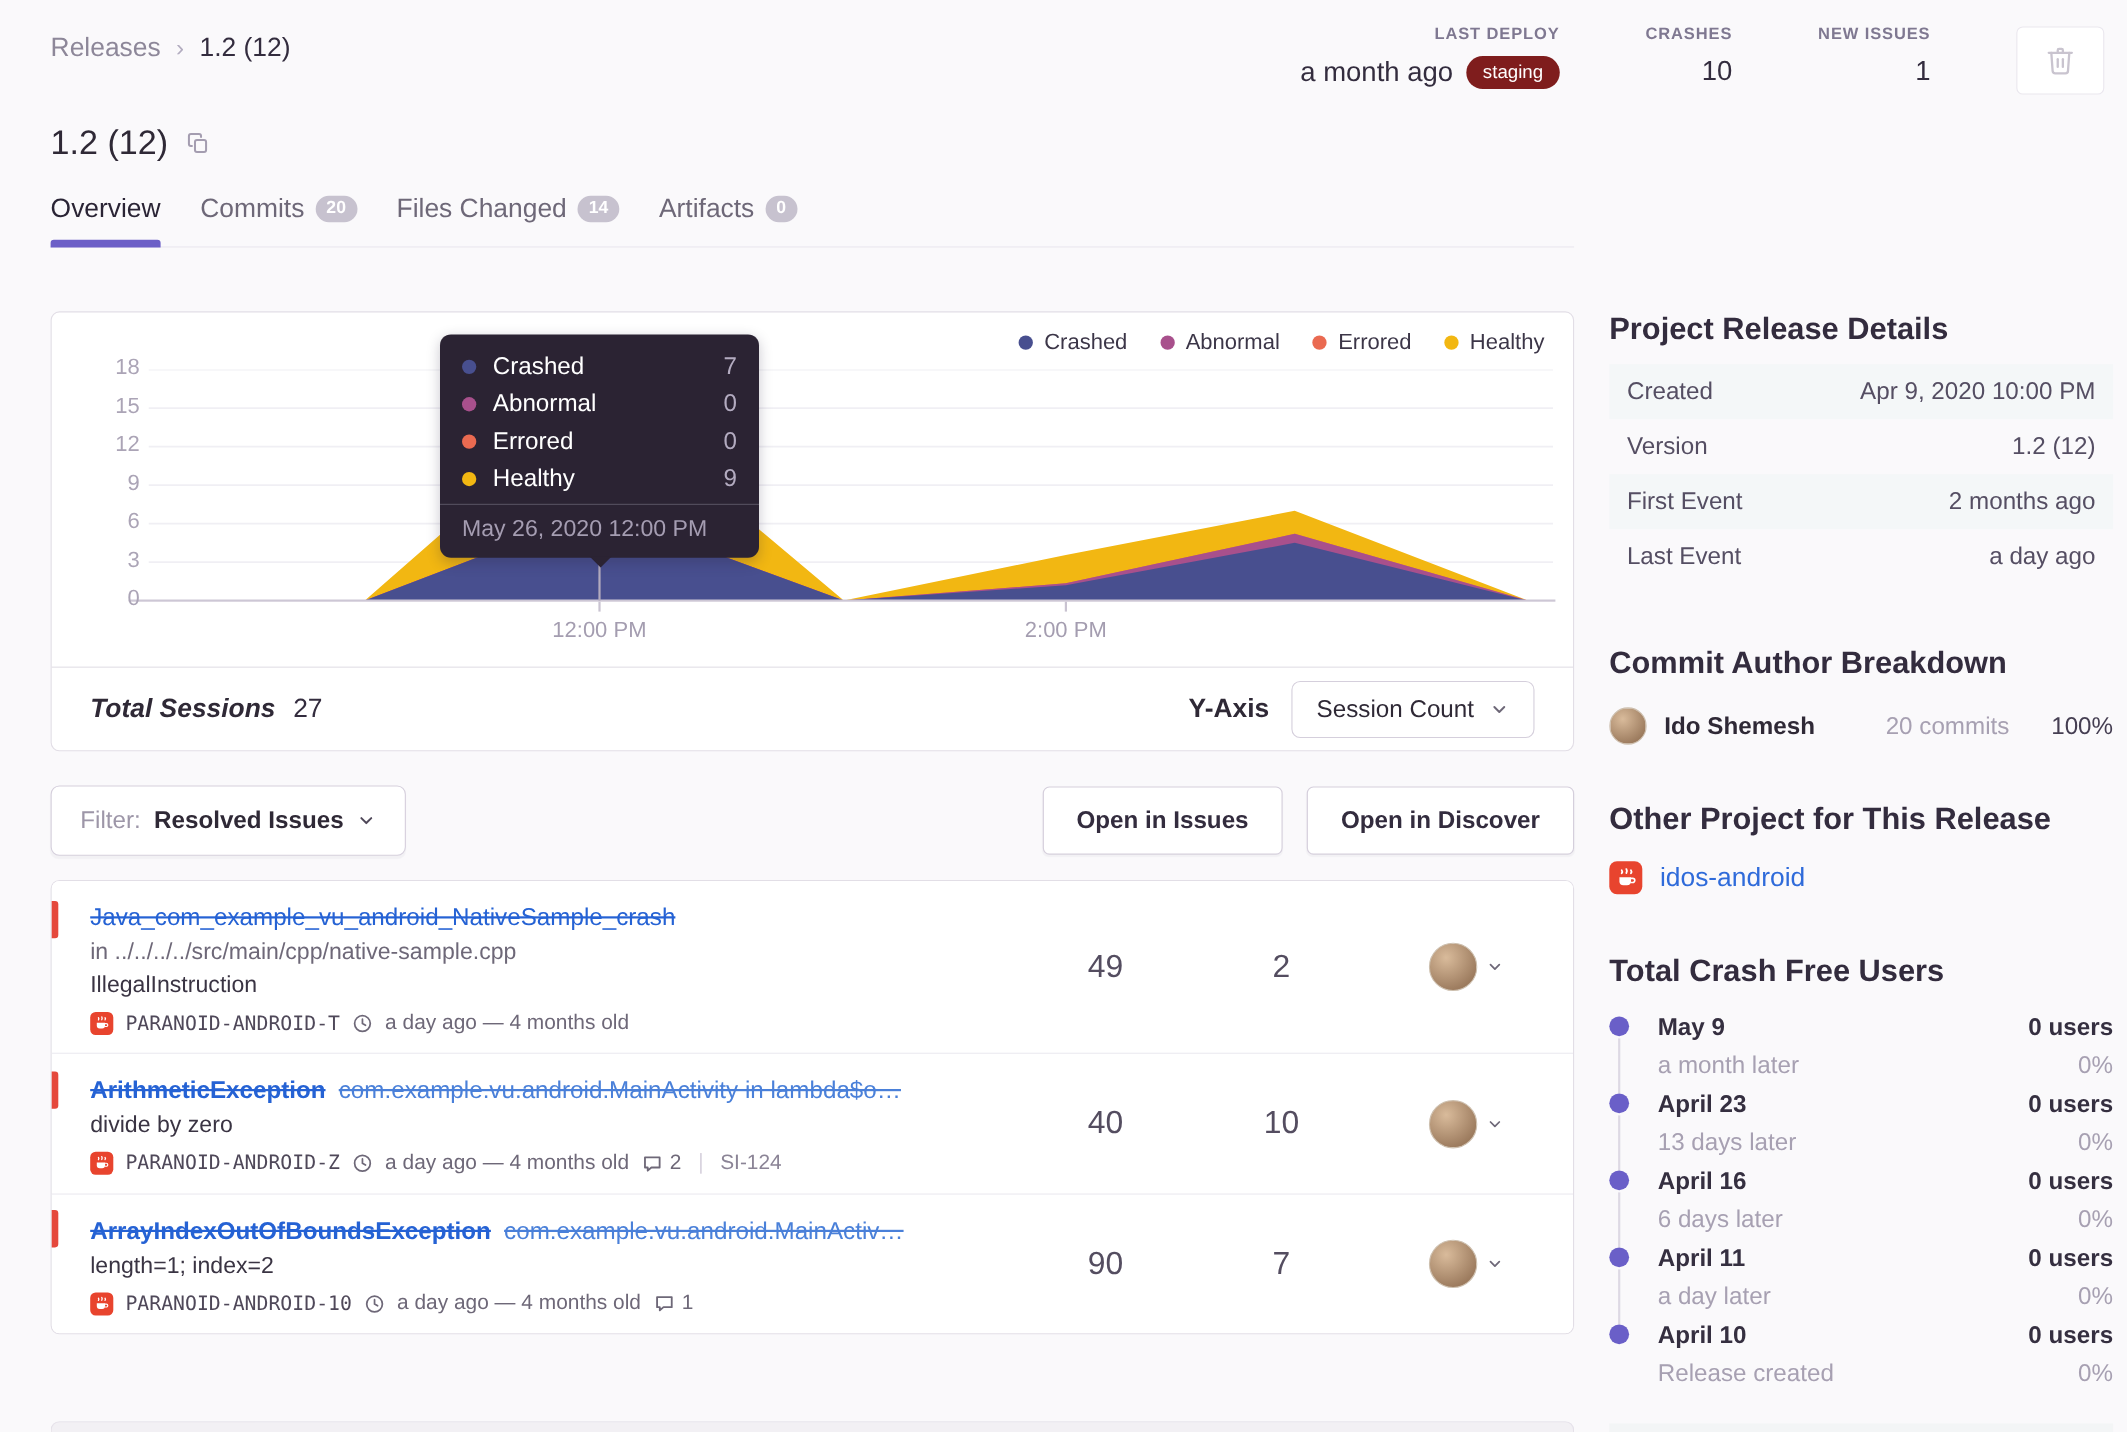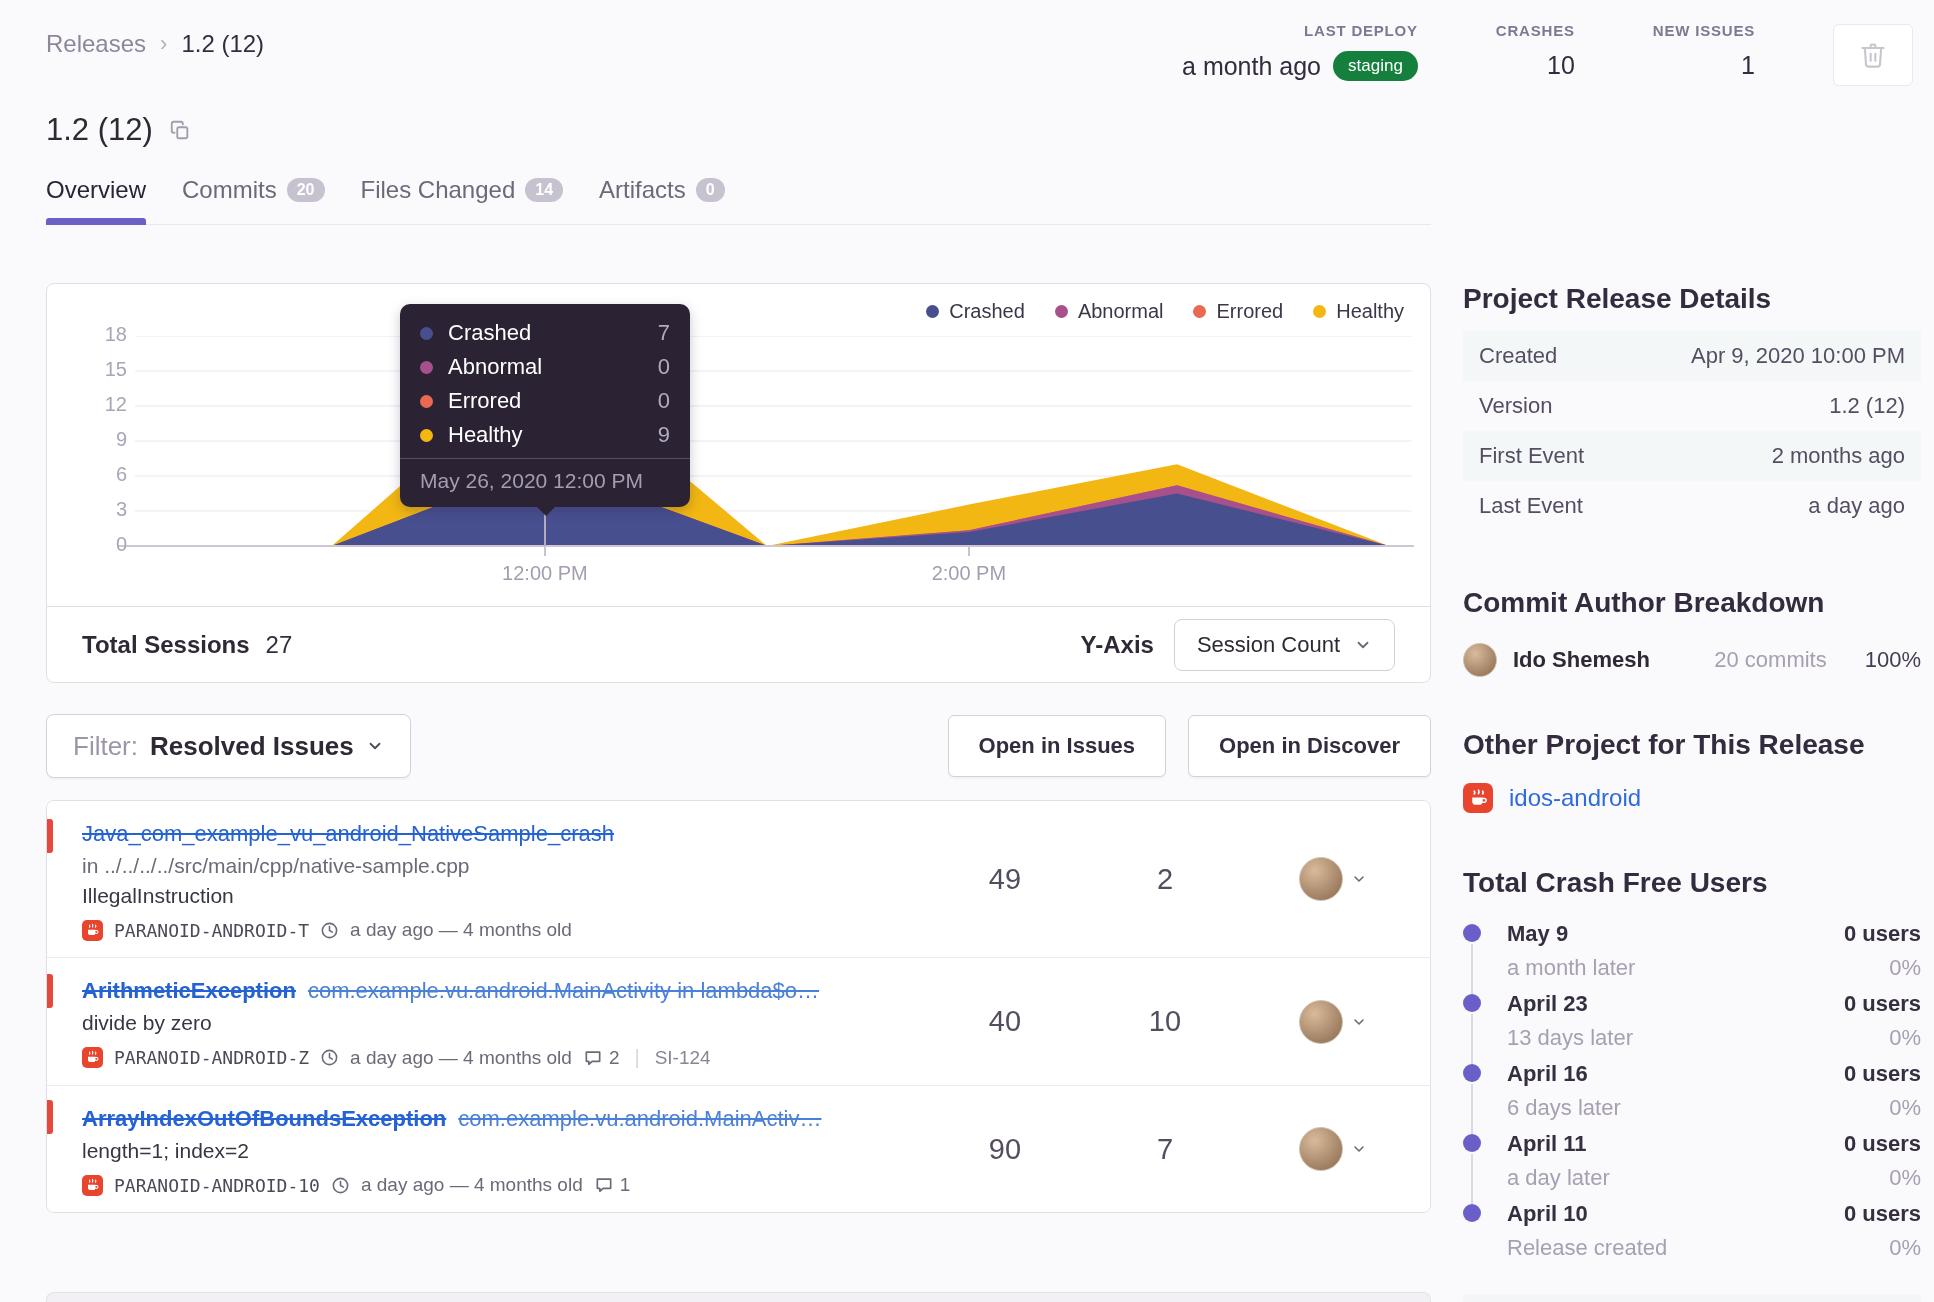--- a/index.html
+++ b/index.html
@@ -11,21 +11,21 @@
   .breadcrumb { position:absolute; left:30px; top:30px; font-size:24px; display:flex; gap:14px; align-items:center; }
   .crumb-parent { color:#8d8799; cursor:pointer; }
   .crumb-sep { color:#b3adc0; font-size:22px; }
   .crumb-current { color:#332c3e; }
 
   .header-stats { position:absolute; right:37px; top:22px; display:flex; gap:78px; align-items:flex-start; }
   .stat { text-align:right; }
   .stat-label { font-size:15px; font-weight:bold; letter-spacing:0.8px; color:#7f7891; }
   .stat-value-row { margin-top:12px; display:flex; align-items:center; justify-content:flex-end; gap:12px; }
   .stat-value { font-size:25px; color:#332c3e; }
-  .env-badge { background:#15803d; color:#fff; font-size:17px; padding:5px 15px; border-radius:16px; }
+  .env-badge { background:#7f1d1d; color:#fff; font-size:17px; padding:5px 15px; border-radius:16px; }
   .trash-btn { width:80px; height:62px; background:#fff; border:1px solid #eae7ee; border-radius:6px;
                display:flex; align-items:center; justify-content:center; cursor:pointer; margin-top:2px; }
 
   .page-title-row { position:absolute; left:30px; top:112px; display:flex; align-items:center; gap:16px; }
   .page-title-row h1 { font-size:31px; font-weight:500; color:#2f2936; }
   .copy-icon { color:#a49db0; cursor:pointer; display:flex; }
 
   
   .tabs { position:absolute; left:30px; top:176px; width:1385px; display:flex; gap:36px; border-bottom:1px solid #eae7ee; }
   .tab { display:flex; align-items:center; gap:10px; font-size:24px; color:#6e6878; padding-bottom:20px;
@@ -56,31 +56,31 @@
   .tt-row { display:flex; align-items:center; height:30px; margin-bottom:4px; }
   .tt-label { margin-left:15px; color:#fff; font-size:22px; }
   .tt-value { margin-left:auto; color:#b3abc0; font-size:22px; }
   .tt-divider { border-top:1px solid #565060; margin:8px -20px 0 -20px; }
   .tt-footer { padding:10px 0 14px 0; color:#a59db2; font-size:21px; }
   .tt-caret { position:absolute; bottom:-9px; left:136px; width:0; height:0;
               border-left:10px solid transparent; border-right:10px solid transparent; border-top:10px solid #2b2333; }
 
   .chart-footer { position:absolute; left:0; right:0; bottom:0; height:76px; border-top:1px solid #e2dee6;
                   display:flex; align-items:center; padding:0 35px; }
-  .ts-label { font-size:24px; font-weight:bold; color:#2f2936; }
+  .ts-label { font-size:24px; font-weight:bold; color:#2f2936;font-style:italic; }
   .ts-value { font-size:24px; color:#332c3e; margin-left:16px; }
   .yaxis-group { margin-left:auto; display:flex; align-items:center; gap:20px; }
   .yaxis-label { font-size:24px; font-weight:bold; color:#2f2936; }
   .select-btn { height:52px; display:flex; align-items:center; gap:14px; padding:0 22px; background:#fff;
                 border:1px solid #d5cfdc; border-radius:8px; font-size:22px; color:#2f2936; cursor:pointer; }
 
   
   .filter-row { position:absolute; left:30px; top:714px; width:1385px; display:flex; align-items:center; }
   .filter-btn { height:64px; display:flex; align-items:center; gap:12px; padding:0 26px; background:#fff;
-                border:1px solid #d5cfdc; border-radius:8px; font-size:26px; cursor:pointer;
+                border:1px solid #d5cfdc; border-radius:8px; font-size:22px; cursor:pointer;
                 box-shadow:0 2px 1px rgba(50,40,70,0.04); }
   .filter-label { color:#9d96a8; }
   .filter-value { color:#2f2936; font-weight:600; }
   .action-btns { margin-left:auto; display:flex; gap:22px; }
   .action-btn { height:62px; padding:0 30px; background:#fff; border:1px solid #d5cfdc; border-radius:6px;
                 font-size:22px; font-weight:600; color:#332c3e; cursor:pointer;
                 box-shadow:0 2px 1px rgba(50,40,70,0.04); font-family:"Liberation Sans",sans-serif; }
 
   
   .issues-card { position:absolute; left:30px; top:800px; width:1385px; overflow:hidden; }

